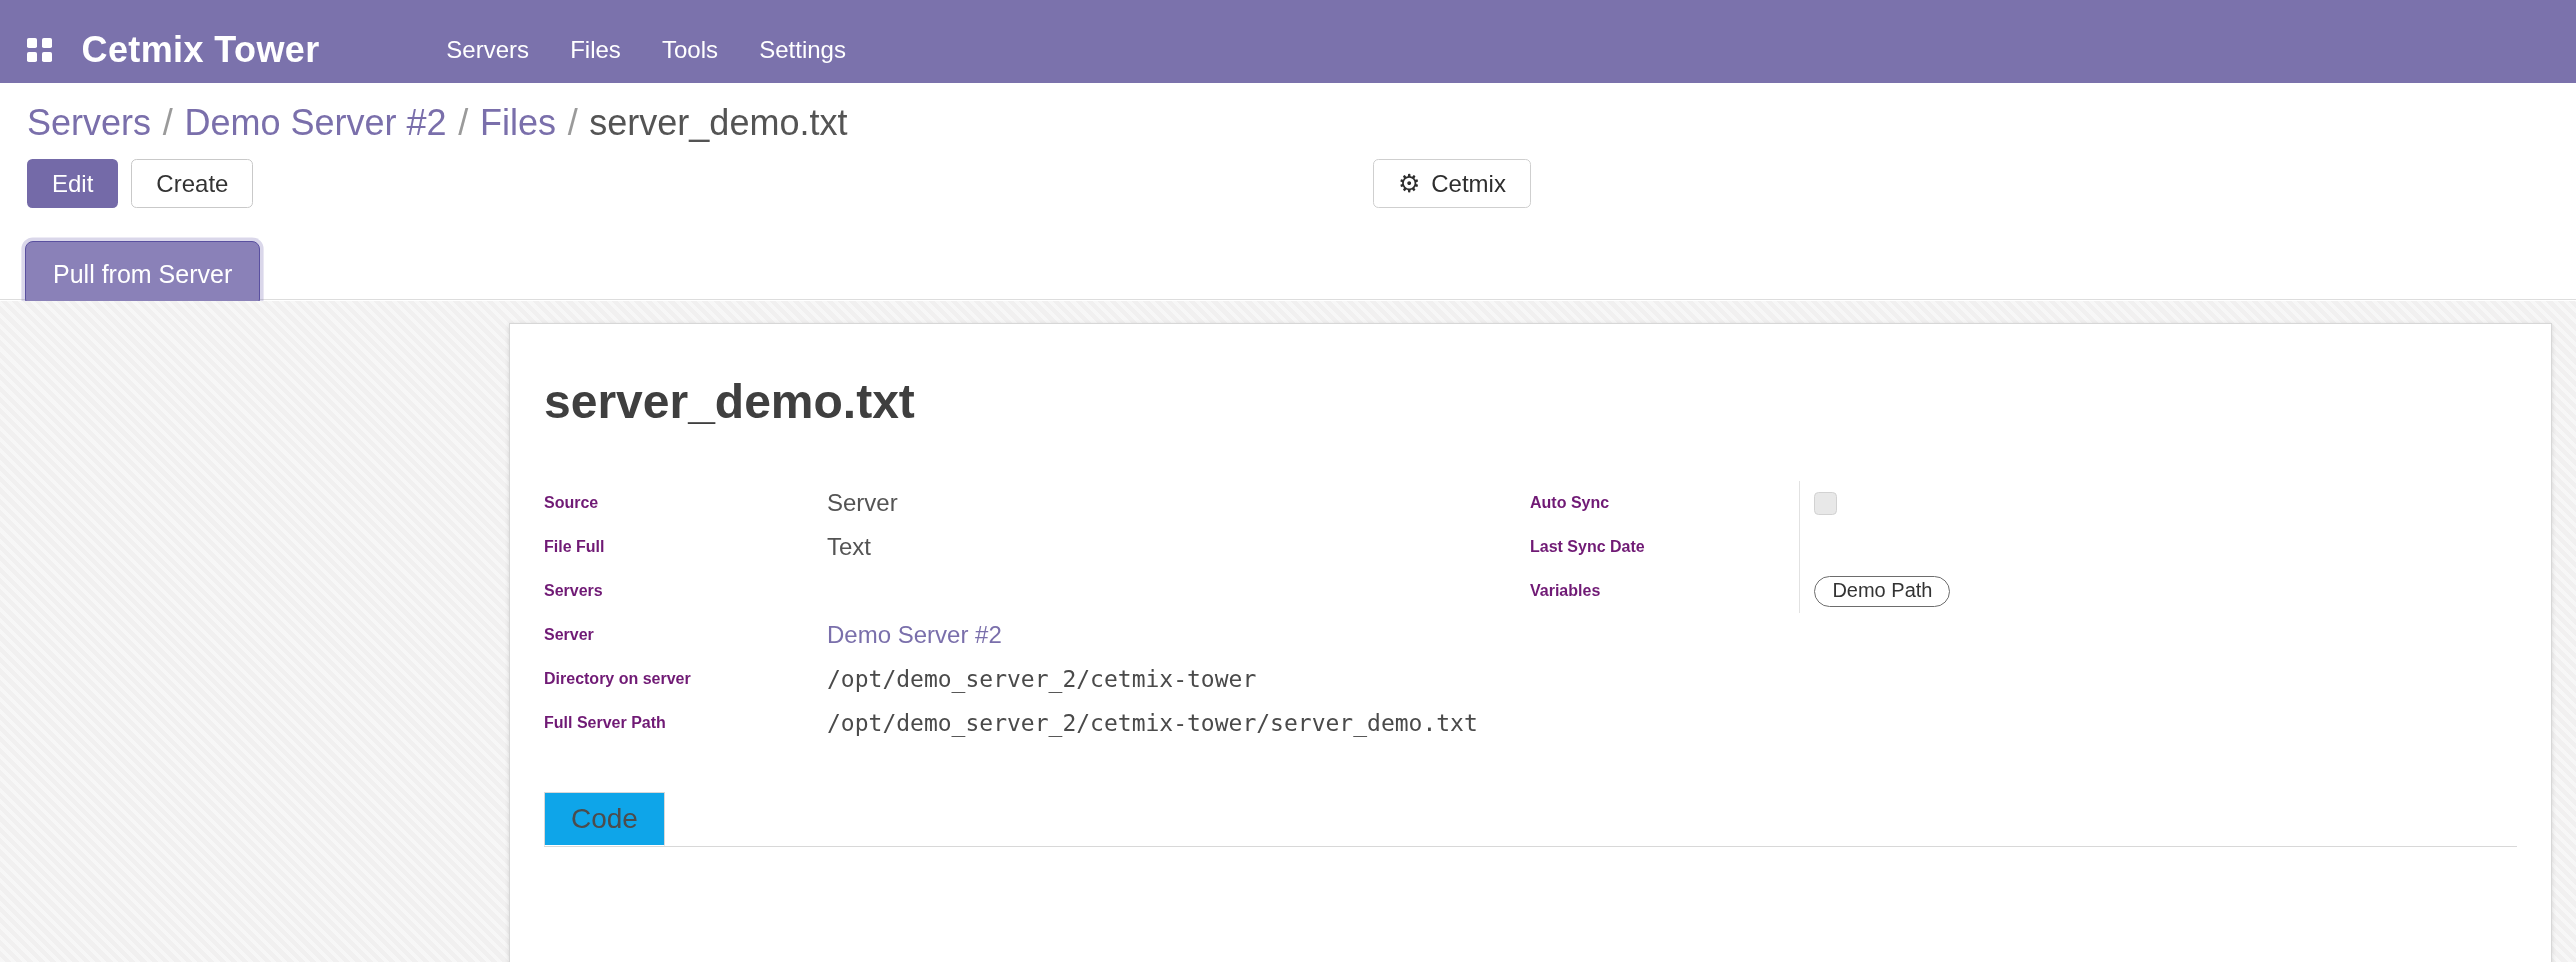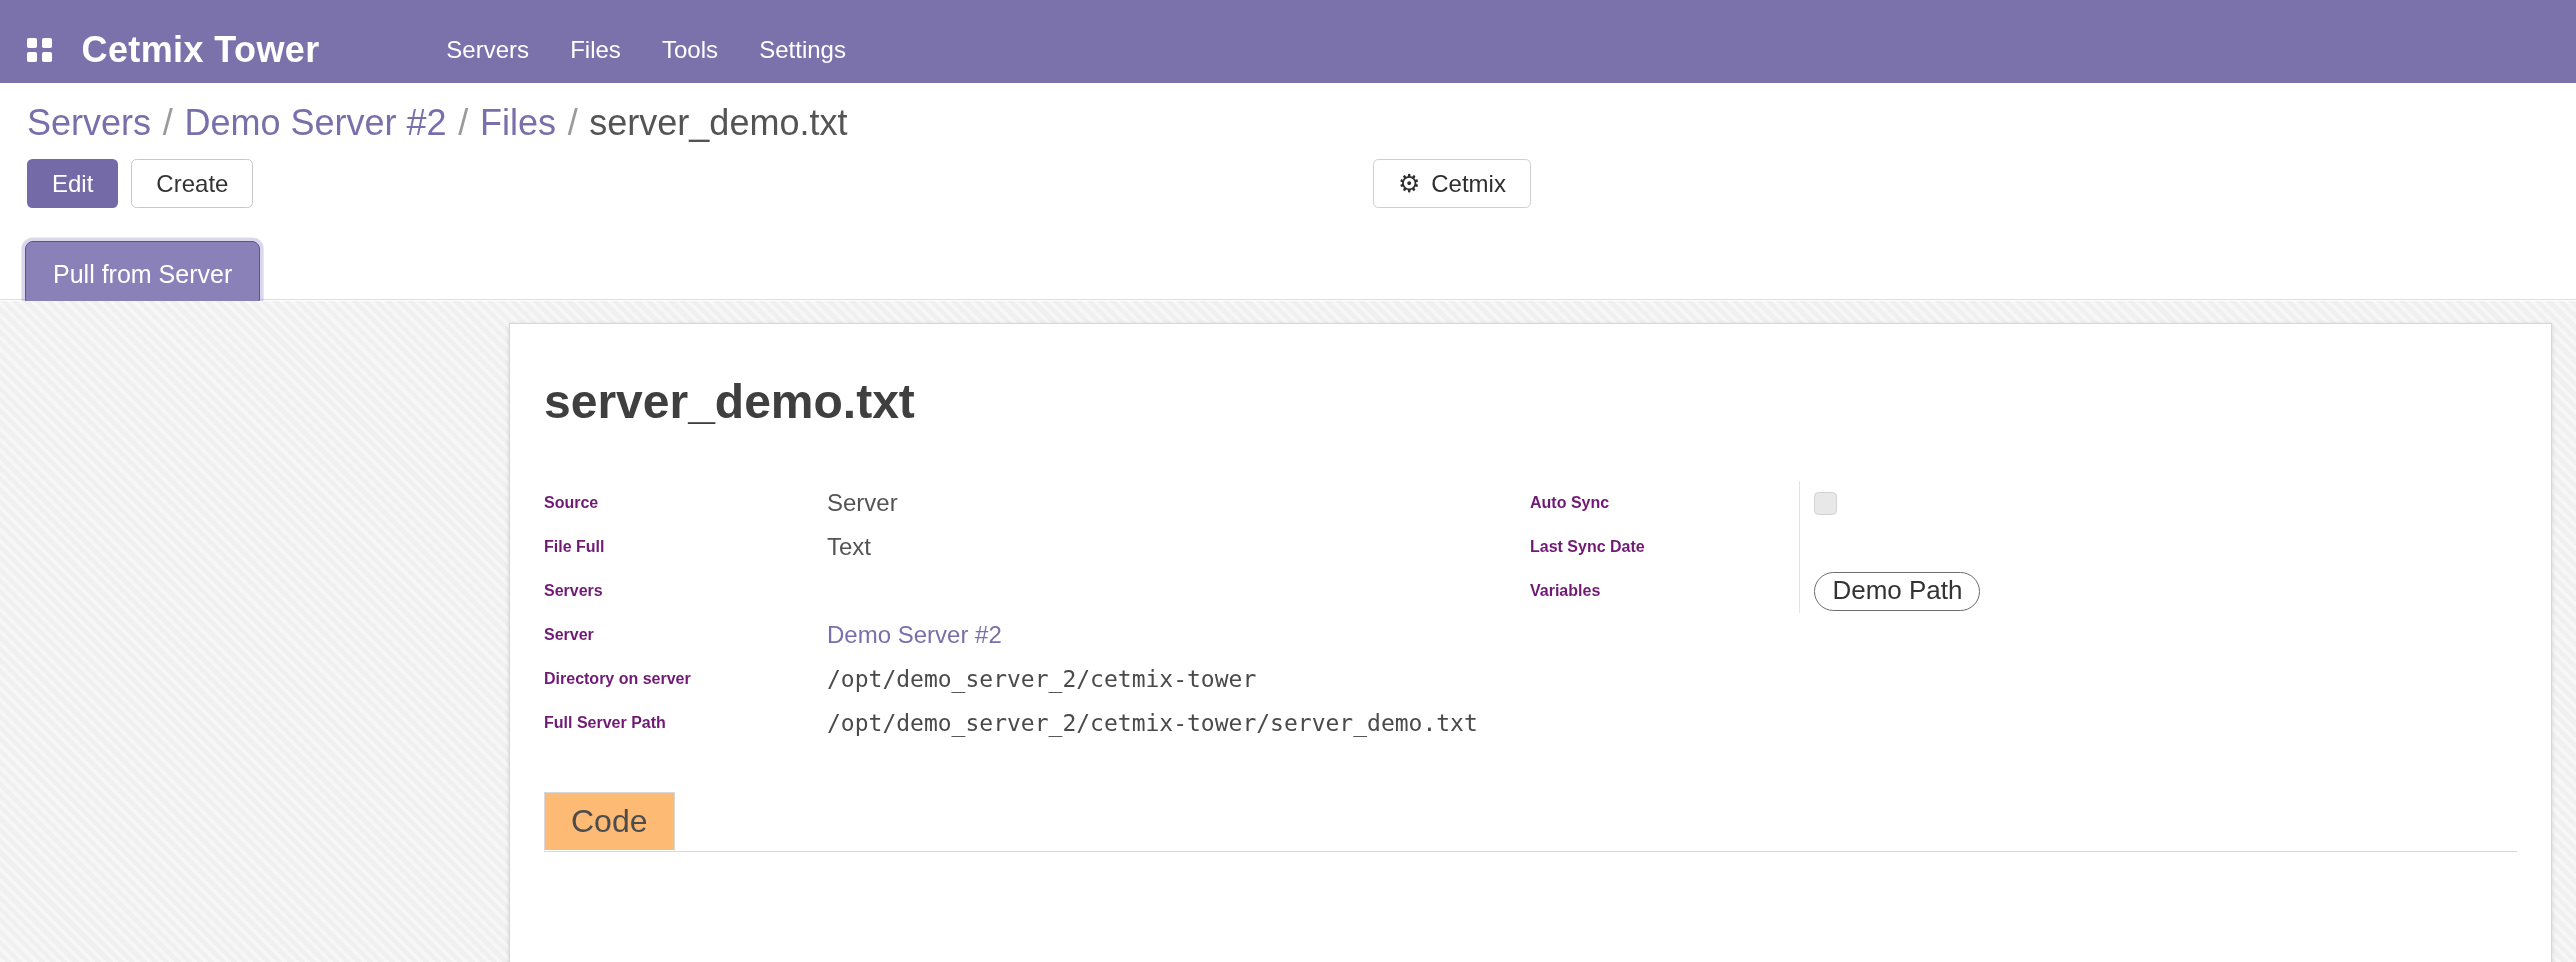--- a/index.html
+++ b/index.html
@@ -91,27 +91,27 @@
   .widget-cell {
     border-left:0.9px solid #e2e2e2; padding-left:14.4px; align-self:stretch;
     display:flex; align-items:center; min-height:44px;
   }
   .checkbox {
     width:23px; height:23px; background:#e8e8e8; border:0.9px solid #d2d2d2;
     border-radius:4.5px; cursor:pointer;
   }
   .tag-pill {
     display:inline-block; border:1.8px solid #6d6d6d; border-radius:897px;
-    padding:1.8px 17px 3.6px; font-size:26px; color:#333333; background:#ffffff;
+    padding:1.8px 17px 3.6px; font-size:20px; color:#333333; background:#ffffff;
   }
 
   
   .tab-bar { display:flex; margin-top:47px; border-bottom:0.9px solid #d8d8d8; }
   .tab {
-    font-size:32px; color:#4c4c4c; padding:10px 26px; background:#fdba74;
+    font-size:28px; color:#4c4c4c; padding:10px 26px; background:#0ea5e9;
     border:0.9px solid #d8d8d8; border-bottom:0.9px solid #ffffff;
     margin-bottom:-0.9px; cursor:pointer;
   }
   .tab-content { height:269px; background:#ffffff; }
 </style>
 </head>
 <body>
 
 <div class="page">
 

